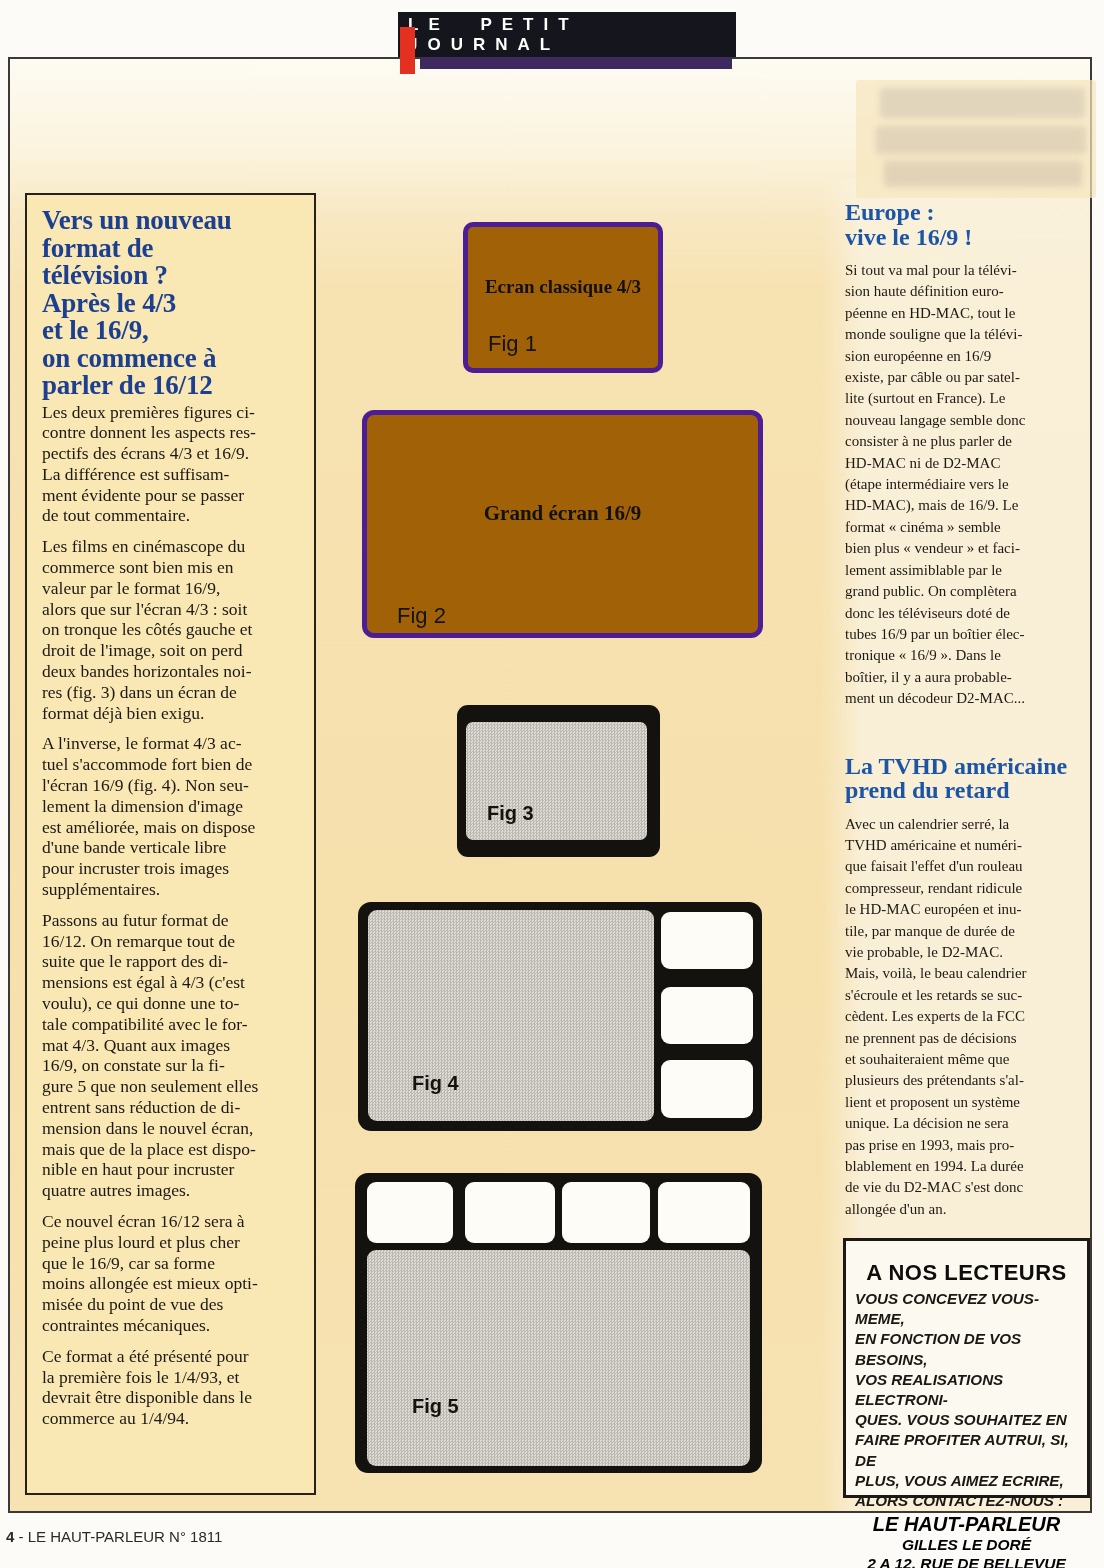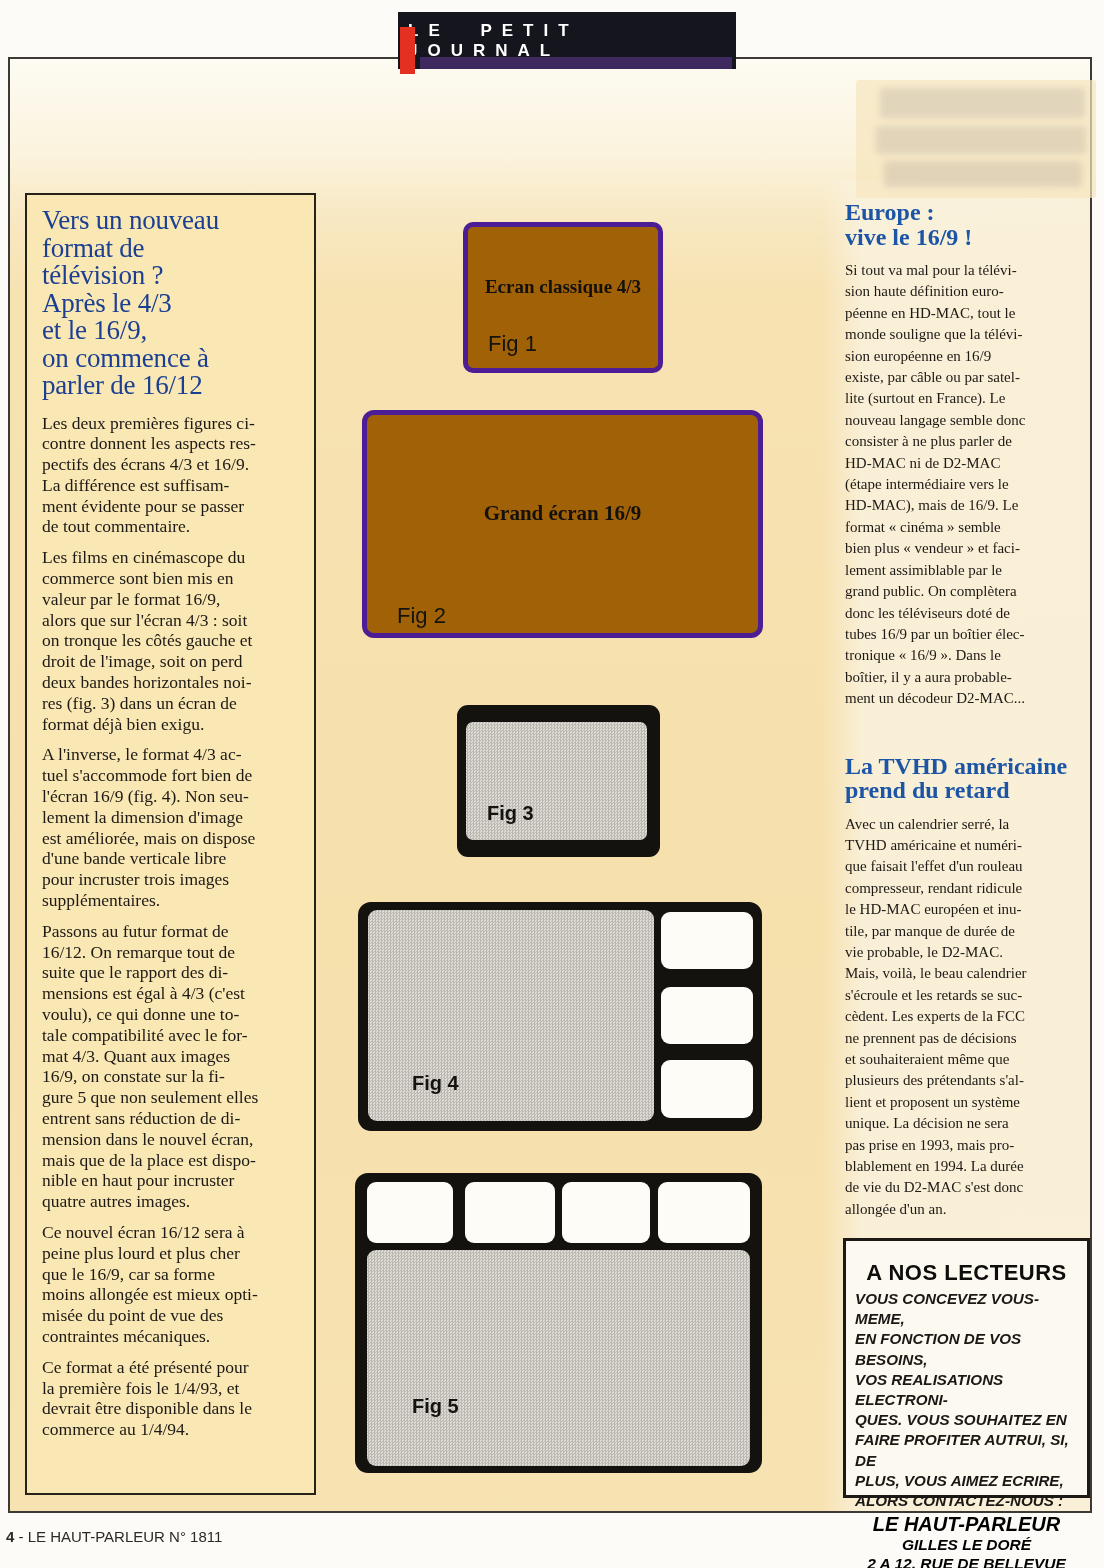--- a/index.html
+++ b/index.html
@@ -12,31 +12,31 @@
          background:linear-gradient(180deg,#fdfbf3 0px,#fbf3dd 95px,#f8e8c2 160px,#f7e2b2 230px,#f6e0ac 60%,#f7e2b2 100%);}
   .content-bg .right-pale{position:absolute;right:0;top:120px;width:268px;bottom:0;
          background:linear-gradient(90deg,rgba(251,245,229,0) 0,rgba(250,243,225,.8) 40px,rgba(250,242,222,.85) 100%);}
   .ghost{position:absolute;background:rgba(108,102,112,.16);filter:blur(3px);border-radius:3px;}
   .g1{left:880px;top:88px;width:205px;height:30px;}
   .g2{left:876px;top:126px;width:210px;height:28px;}
   .g3{left:884px;top:161px;width:198px;height:26px;}
   .g0{left:856px;top:80px;width:240px;height:118px;background:rgba(246,230,190,.7);filter:none;}
 
   
-  .h-bar{position:absolute;left:398px;top:12px;width:338px;height:57px;background:#15151d;
+  .h-bar{position:absolute;left:398px;top:12px;width:338px;height:45px;background:#15151d;
          display:flex;align-items:center;justify-content:center;z-index:3;}
   .h-bar span{color:#fff;font-family:"Liberation Sans",sans-serif;font-weight:700;font-size:17px;
          letter-spacing:10px;word-spacing:16px;padding-left:10px;}
   .h-purple{position:absolute;left:420px;top:57px;width:312px;height:12px;background:#3f2a60;z-index:3;}
   .h-red{position:absolute;left:400px;top:27px;width:15px;height:47px;background:#e33020;z-index:4;}
 
   
   .left-box{position:absolute;left:25px;top:193px;width:291px;height:1302px;background:#f9e7b4;
          border:2px solid #272219;box-sizing:border-box;padding:12px 10px 0 15px;z-index:2;}
-  .left-box h1{margin:0 0 13px 0;font-size:27px;line-height:27.5px;font-weight:400;
+  .left-box h1{margin:0 0 2px 0;font-size:27px;line-height:27.5px;font-weight:700;
          color:#1c3f92;white-space:pre-line;letter-spacing:-.2px;}
   .left-box p{margin:0 0 10px 0;font-size:17.5px;line-height:20.8px;color:#1d1915;white-space:pre-line;}
 
   
   .fig{position:absolute;box-sizing:border-box;z-index:2;}
   .fig.white{background:#a16207;border:5px solid #4c1d95;}
   .fig.black{background:#14120f;}
   .fig-caption{position:absolute;left:0;right:0;text-align:center;font-weight:700;color:#14110d;
          font-family:"Liberation Serif",serif;}
   .fig-label{position:absolute;font-family:"Liberation Sans",sans-serif;color:#15130f;}

